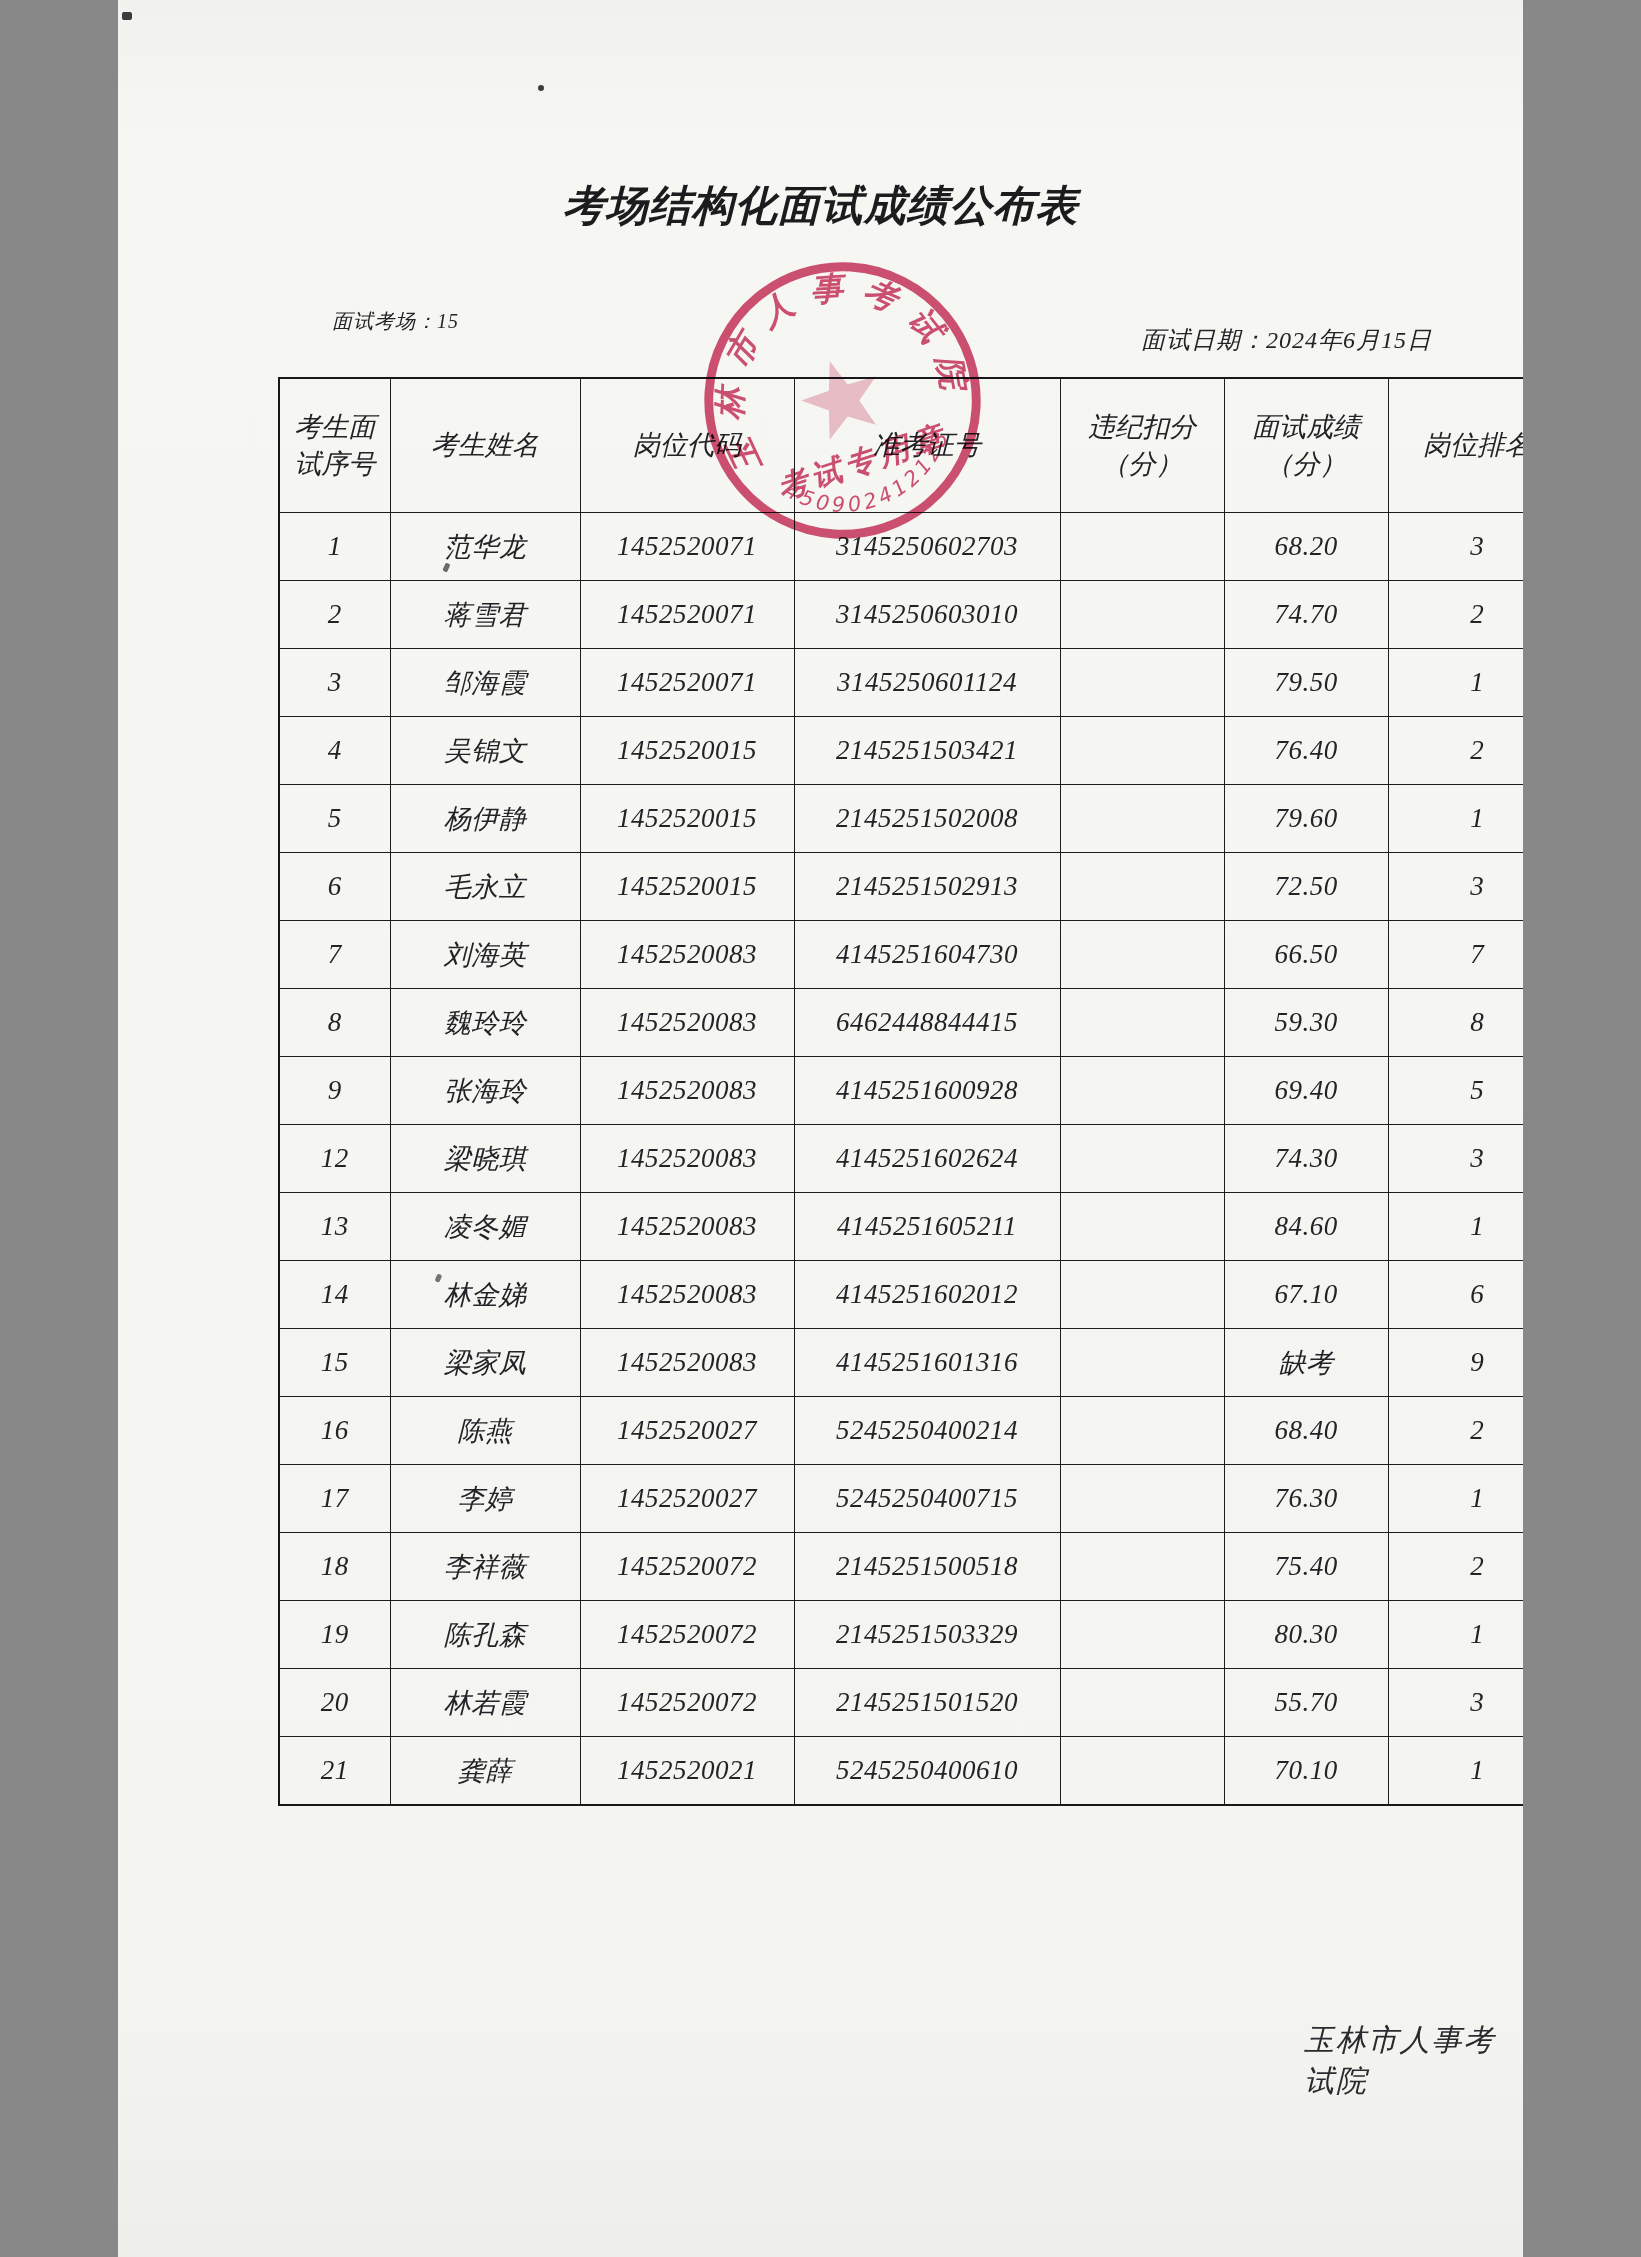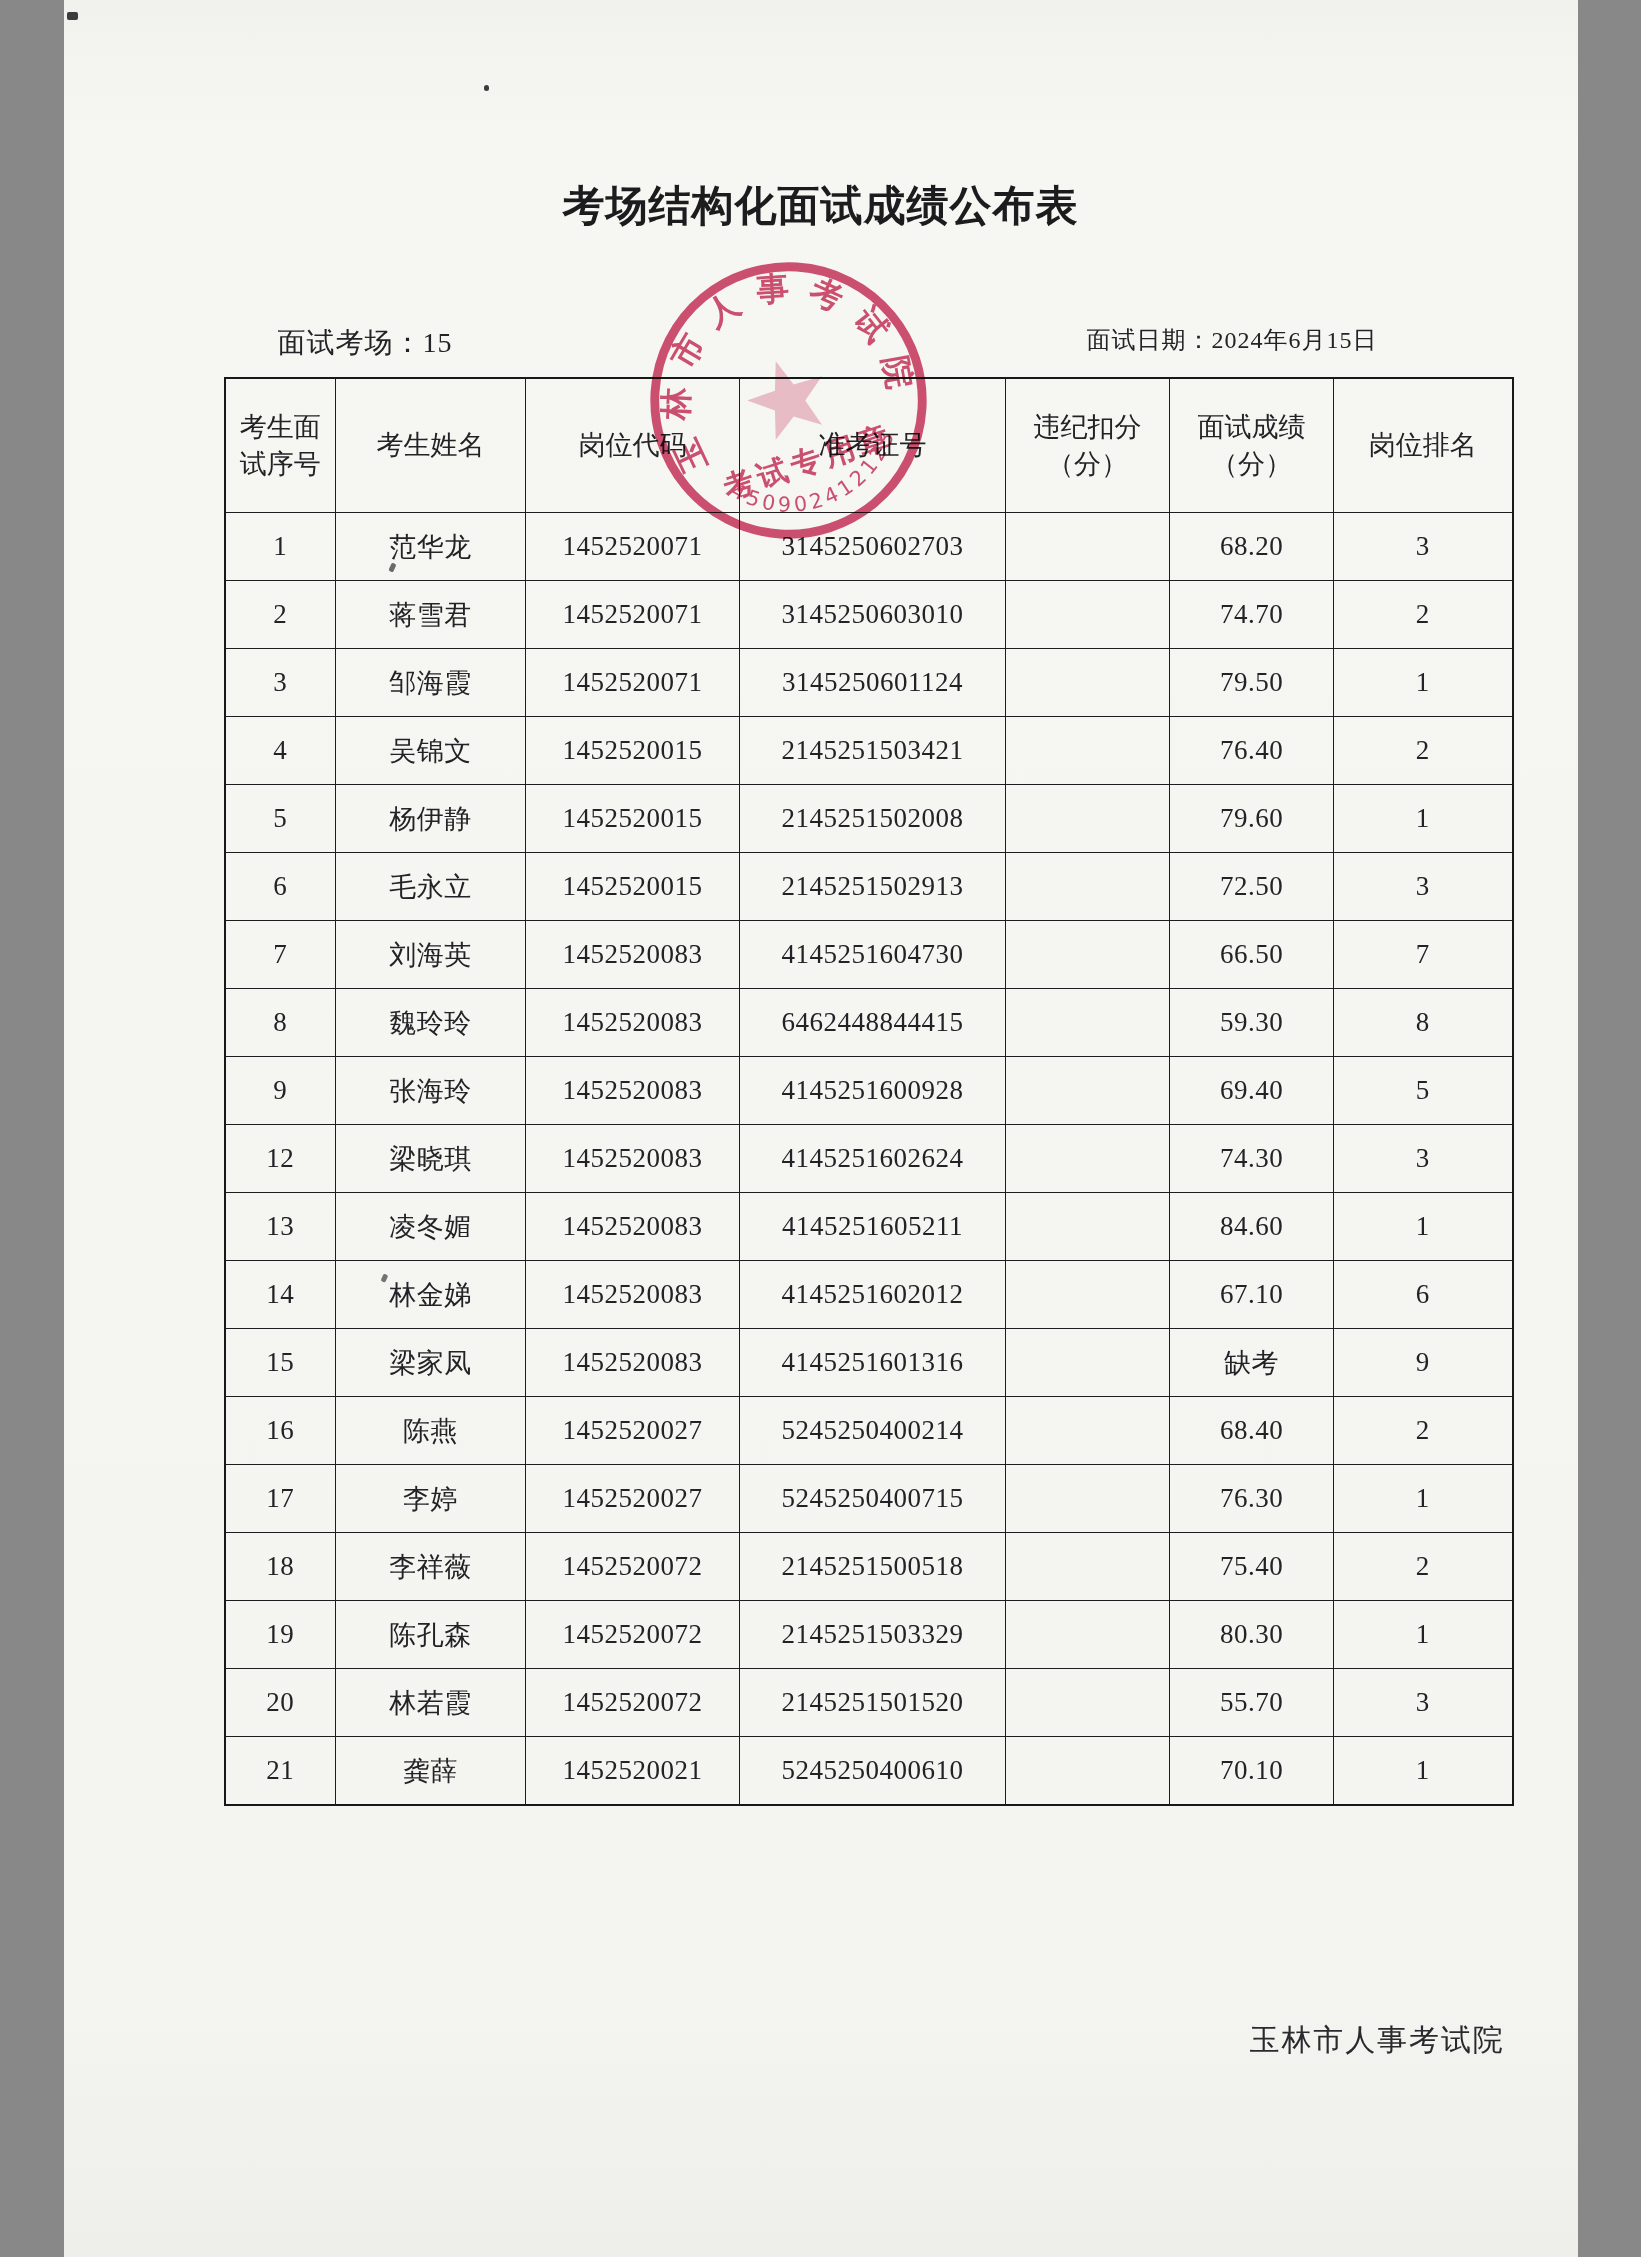--- a/index.html
+++ b/index.html
@@ -1,26 +1,26 @@
 <!DOCTYPE html>
 <html><head>
 <meta charset="utf-8">
 <style>
   html,body{margin:0;padding:0;background:#888;}
   .page{
-    position:relative;width:1514px;height:2257px;margin:0 auto;overflow:hidden;
+    position:relative;width:1405px;height:2257px;margin:0 auto;overflow:hidden;
     background:linear-gradient(180deg,#f1f1ee 0%,#f6f6f3 6%,#f4f4f1 88%,#eeeeeb 100%);
-    font-family:"Liberation Serif","DejaVu Serif",serif;color:#232327;
+    font-family:"Liberation Serif","DejaVu Serif",serif;color:#232327;font-style:italic;
   }
   .title{
     position:absolute;top:178px;left:0;width:100%;text-align:center;
     font-family:"DejaVu Sans","Liberation Sans",sans-serif;
     font-size:42px;font-weight:700;letter-spacing:1px;color:#1c1c1f;
   }
-  .meta-room{position:absolute;left:214px;top:324px;font-size:28px;letter-spacing:1px;}
+  .meta-room{position:absolute;left:214px;top:308px;font-size:20px;letter-spacing:1px;}
   .meta-date{position:absolute;left:1023px;top:324px;font-size:24px;letter-spacing:1px;}
   table.score{
     position:absolute;left:160px;top:377px;width:1288px;
     border-collapse:collapse;table-layout:fixed;
     border:2.9px solid #18181a;
   }
   table.score th,table.score td{
     border:1.9px solid #1d1d20;text-align:center;vertical-align:middle;
     font-weight:400;font-size:27px;padding:0;white-space:pre-line;
     color:#232327;overflow:hidden;

